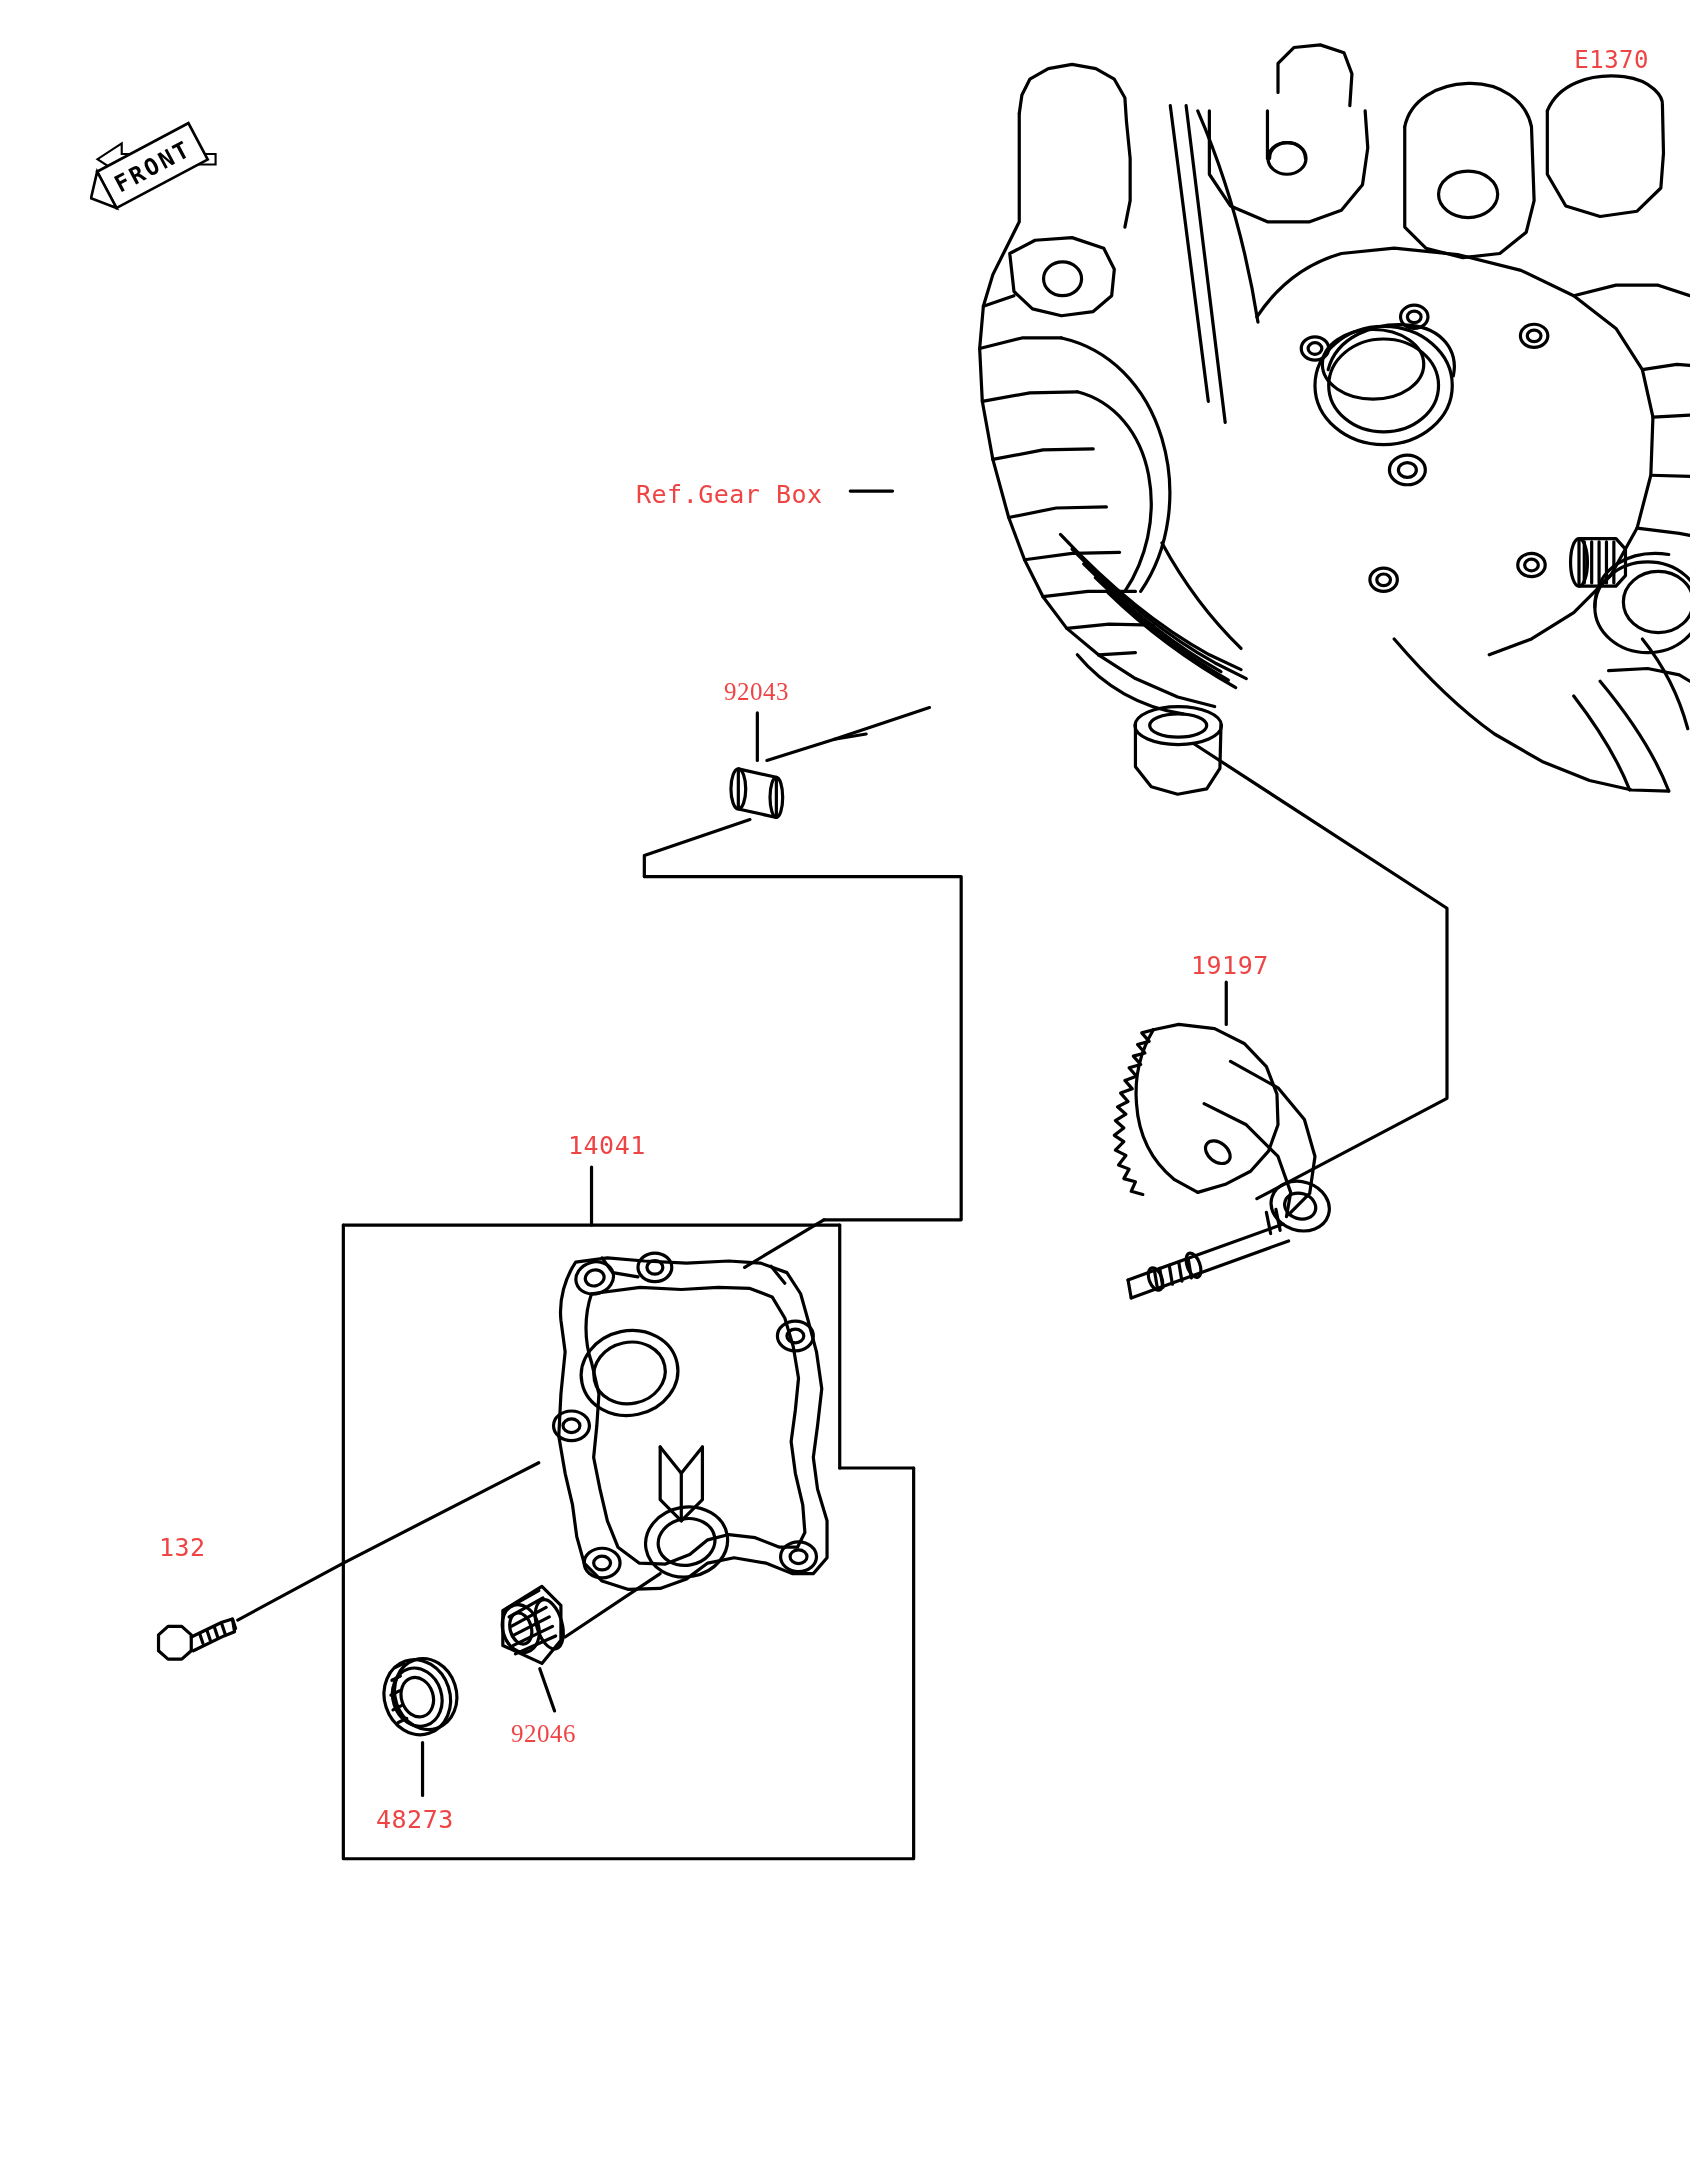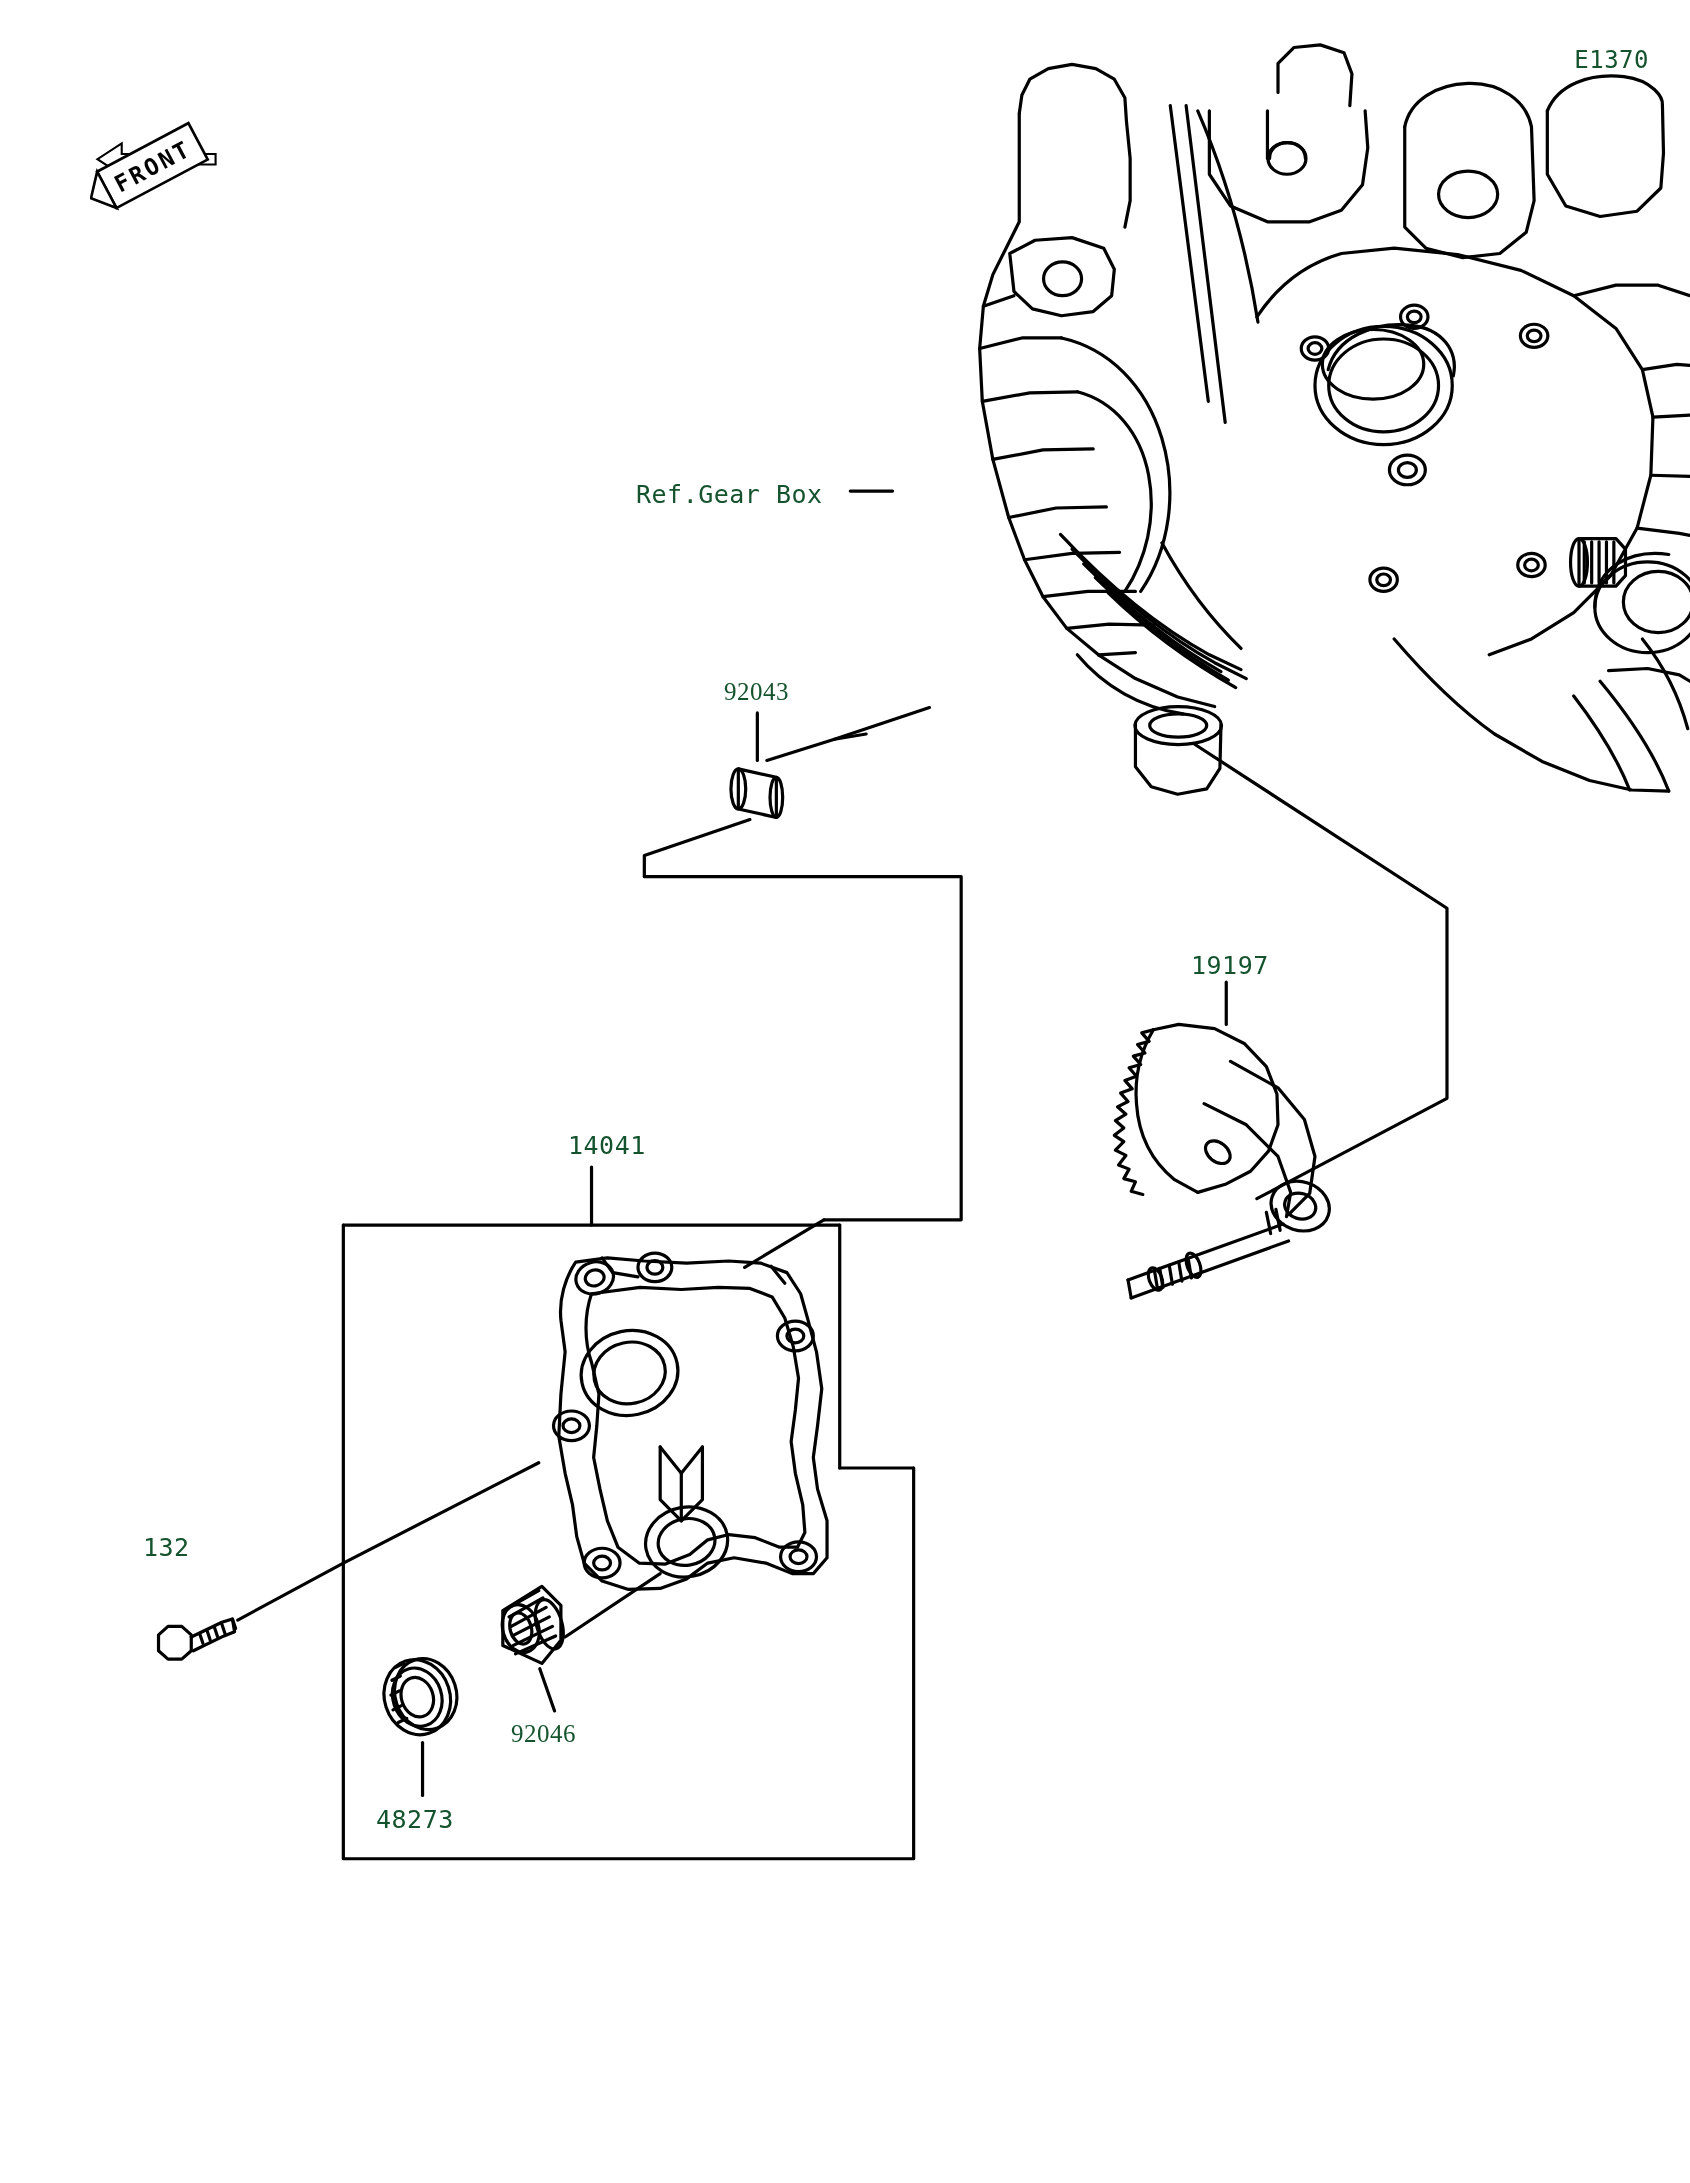--- a/index.html
+++ b/index.html
@@ -13,36 +13,36 @@
   #page {
     position: relative;
     width: 1690px;
     height: 2183px;
     background: #ffffff;
     overflow: hidden;
   }
   .label {
     position: absolute;
     font-family: "DejaVu Sans Mono", monospace;
-    color: #14532d;
+    color: #ef4444;
     white-space: nowrap;
     letter-spacing: 0.5px;
   }
   #diagram-code {
     font-size: 24px;
     top: 46px;
     right: 41px;
   }
   .part-label {
     font-size: 25px;
   }
   #label-92043 { left: 724px; top: 678px; font-family: Liberation Serif, serif; }
   #label-13236 { left: 1191px; top: 951px; }
   #label-14041 { left: 568px; top: 1131px; }
-  #label-132   { left: 143px;  top: 1533px; }
+  #label-132   { left: 159px;  top: 1533px; }
   #label-92046 { left: 511px;  top: 1720px; font-family: Liberation Serif, serif; }
   #label-92049 { left: 376px;  top: 1805px; }
   #label-refgearbox { left: 636px; top: 480px; font-size: 25px; }
 
   #front-badge {
     position: absolute;
     left: 90px;
     top: 116px;
     width: 132px;
     height: 116px;

